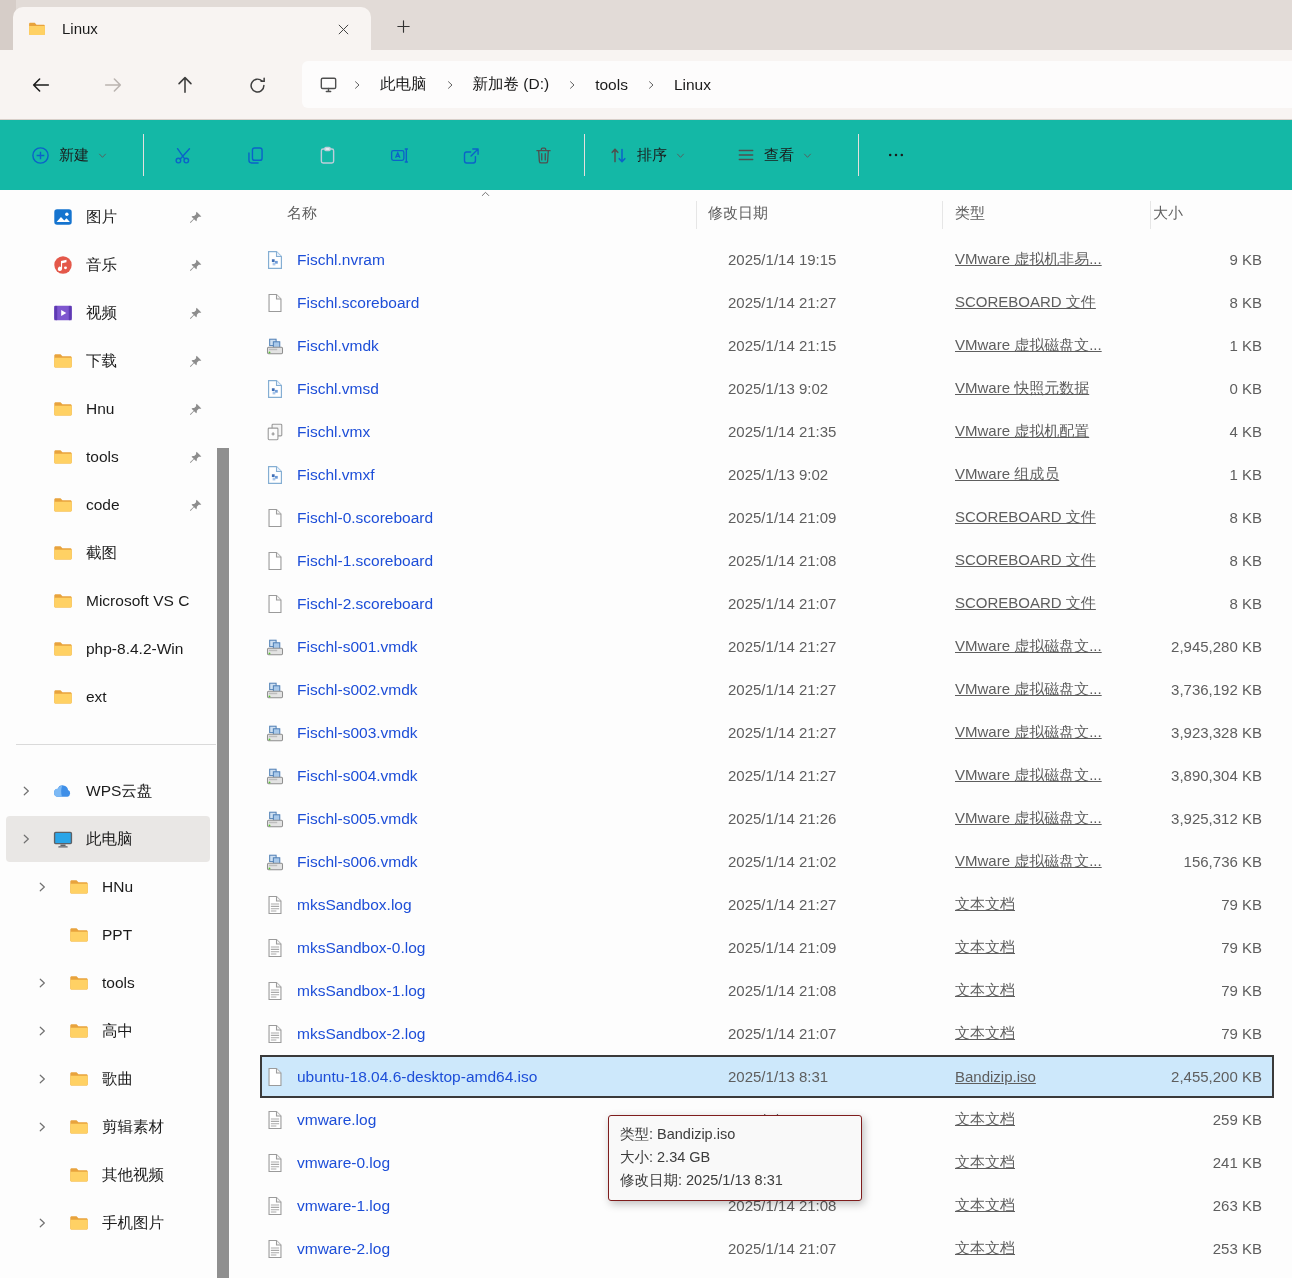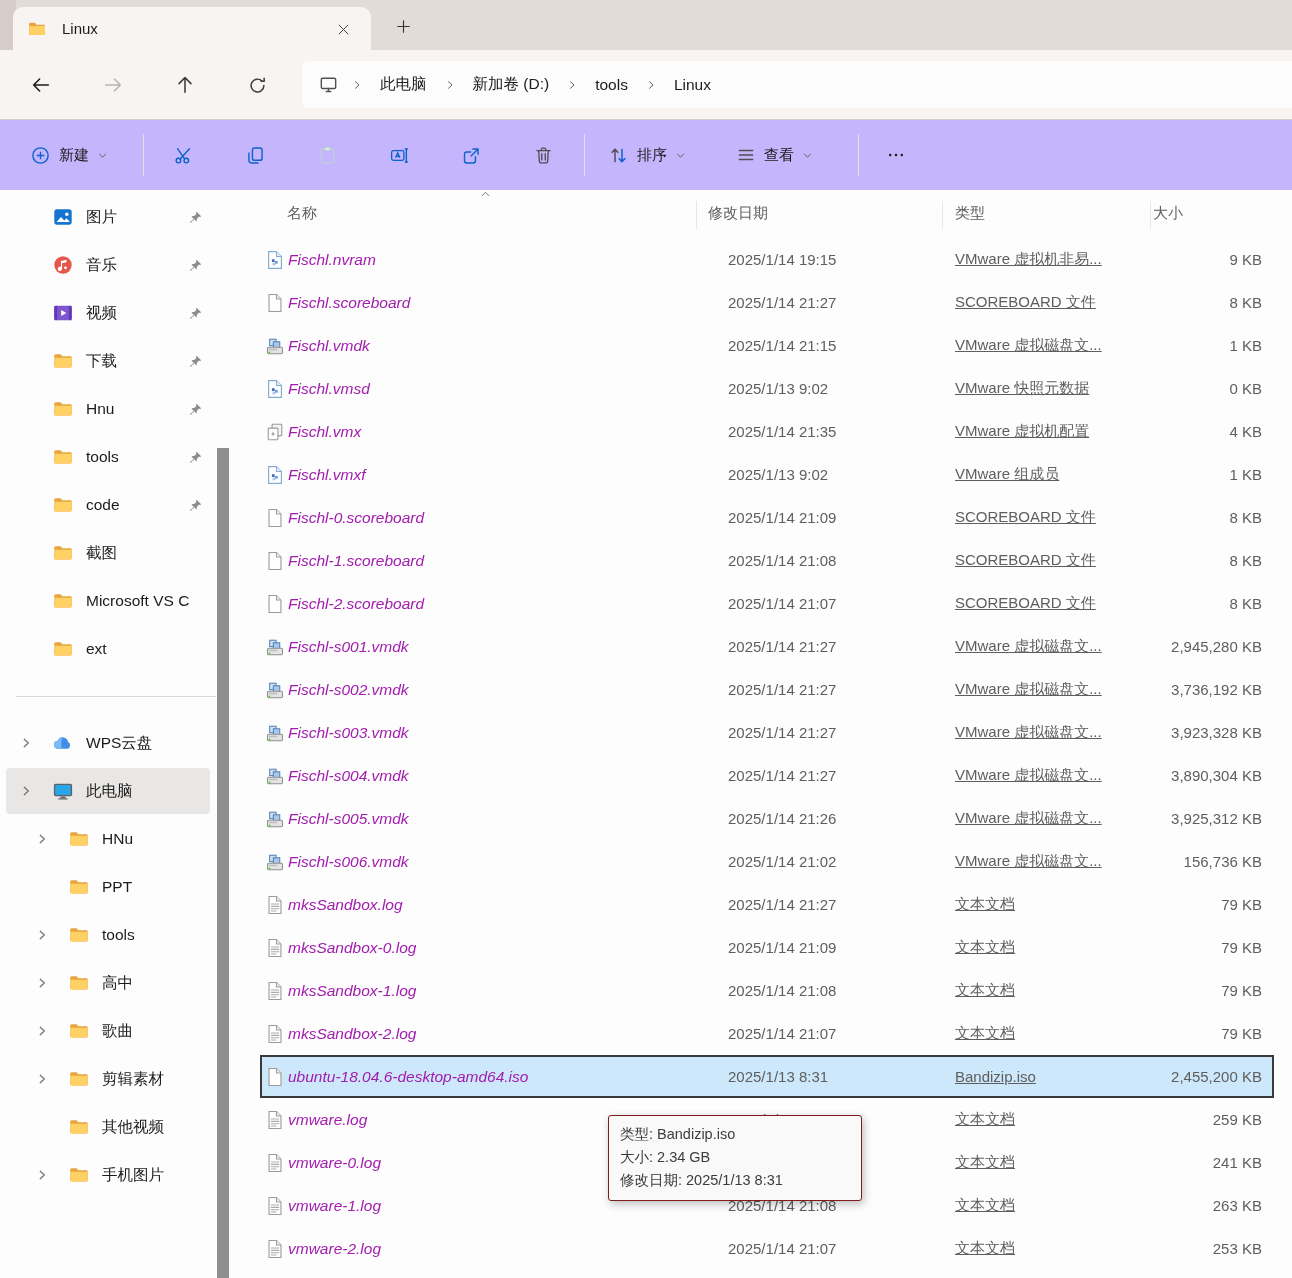--- a/index.html
+++ b/index.html
@@ -21,21 +21,21 @@
   .navrow{position:absolute;left:0;top:50px;right:0;height:69px;background:#f8f4f2;border-bottom:1px solid #d8cfc9;}
   .navbtn{position:absolute;top:19px;width:32px;height:32px;display:flex;align-items:center;justify-content:center;border-radius:4px;}
   .nav-back{left:25px;} .nav-fwd{left:97px;} .nav-up{left:169px;} .nav-refresh{left:241px;}
   .addressbar{position:absolute;left:302px;top:11px;right:0;height:47px;background:#fdfcfc;
        border-radius:6px 0 0 6px;display:flex;align-items:center;padding:0 16px;box-sizing:border-box;}
   .crumb{font-size:15.5px;padding:4px 9px;border-radius:4px;white-space:nowrap;}
   .crumb-sep{padding:0 8px;display:flex;align-items:center;}
   .addressbar .ic{margin-right:4px;}
 
   
-  .commandbar{position:absolute;left:0;top:120px;right:0;height:70px;background:#c4b5fd;}
+  .commandbar{position:absolute;left:0;top:120px;right:0;height:70px;background:#14b8a6;}
   .tb{position:absolute;top:0;height:70px;display:flex;align-items:center;}
   .tb-btn{display:flex;align-items:center;justify-content:center;width:44px;height:44px;border-radius:4px;}
   .tb-group{display:flex;align-items:center;gap:8px;padding:0 10px;height:44px;border-radius:4px;}
   .tb-label{font-size:15px;}
   .tb-divider{position:absolute;top:14px;width:1px;height:42px;background:#e4e0dd;}
   .d1{left:143px;} .d2{left:584px;} .d3{left:858px;}
   .tb-new{left:20px;} .tb-cut{left:161px;} .tb-copy{left:233px;} .tb-paste{left:305px;}
   .tb-rename{left:377px;} .tb-share{left:449px;} .tb-delete{left:521px;}
   .tb-sort{left:598px;} .tb-view{left:726px;} .tb-more{left:874px;}
 
@@ -67,21 +67,21 @@
   .htype{position:absolute;left:723px;top:14px;}
   .hsize{position:absolute;left:921px;top:14px;}
   .hsep{position:absolute;top:11px;width:1px;height:28px;background:#e6e6e6;}
   .hs1{left:464px;} .hs2{left:710px;} .hs3{left:918px;}
   .hsort{position:absolute;left:247px;top:-2px;}
 
   .rows{position:absolute;left:0;top:48px;right:0;bottom:0;}
   .frow{position:relative;height:43px;font-size:15px;color:#5e5e5e;}
   .frow .cell{position:absolute;top:0;height:43px;display:flex;align-items:center;white-space:nowrap;}
   .c-icon{left:32px;}
-  .c-name{left:56px;color:#a21caf;font-size:15.5px;font-style:italic;}
+  .c-name{left:65px;color:#1d4ed8;font-size:15.5px;}
   .c-date{left:476px;margin-left:20px;}
   .c-type{left:723px;text-decoration:underline;}
   .c-size{right:30px;width:190px;justify-content:flex-end;}
   .selbox{position:absolute;left:28px;right:18px;top:0;bottom:0;background:#cde8fb;
        border:2px solid #3a3a3a;box-sizing:border-box;}
 
   
   .tooltip{position:absolute;left:376px;top:925px;width:230px;background:#f9f9f9;
        border:1px solid #7f1d1d;border-radius:3px;box-shadow:2px 3px 8px rgba(0,0,0,.25);
        padding:7px 11px;font-size:14.5px;line-height:1.6;color:#3c3c3c;z-index:6;}
@@ -404,20 +404,29 @@
             </span>
             <span class="si-label">Microsoft VS C</span>
           </div>
           <div class="side-item quick">
             <span class="ic ">
               <svg viewBox="0 0 24 24" width="22" height="22">
                 <path fill="#e8a33d" d="M2.5 6c0-.8.7-1.5 1.5-1.5h5.3l2.1 2.3h8.6c.8 0 1.5.7 1.5 1.5v9.4c0 .8-.7 1.5-1.5 1.5H4c-.8 0-1.5-.7-1.5-1.5z"></path>
                 <path fill="#ffd164" d="M2.5 8.4h19v9.3c0 .8-.7 1.5-1.5 1.5H4c-.8 0-1.5-.7-1.5-1.5z"></path>
               </svg>
             </span>
+            <span class="si-label">php-8.4.2-Win</span>
+          </div>
+          <div class="side-item quick">
+            <span class="ic ">
+              <svg viewBox="0 0 24 24" width="22" height="22">
+                <path fill="#e8a33d" d="M2.5 6c0-.8.7-1.5 1.5-1.5h5.3l2.1 2.3h8.6c.8 0 1.5.7 1.5 1.5v9.4c0 .8-.7 1.5-1.5 1.5H4c-.8 0-1.5-.7-1.5-1.5z"></path>
+                <path fill="#ffd164" d="M2.5 8.4h19v9.3c0 .8-.7 1.5-1.5 1.5H4c-.8 0-1.5-.7-1.5-1.5z"></path>
+              </svg>
+            </span>
             <span class="si-label">ext</span>
           </div>
         </div>
       <div class="side-divider"></div>
       <div id="tree-list">
           <div class="side-item tree">
             <span class="chev"><svg viewBox="0 0 24 24" width="14" height="14" fill="none" stroke="#707070" stroke-width="2" stroke-linecap="round" stroke-linejoin="round">
                 <path d="M9 5.5l7 6.5-7 6.5"></path>
               </svg></span>
             <span class="ic ">

